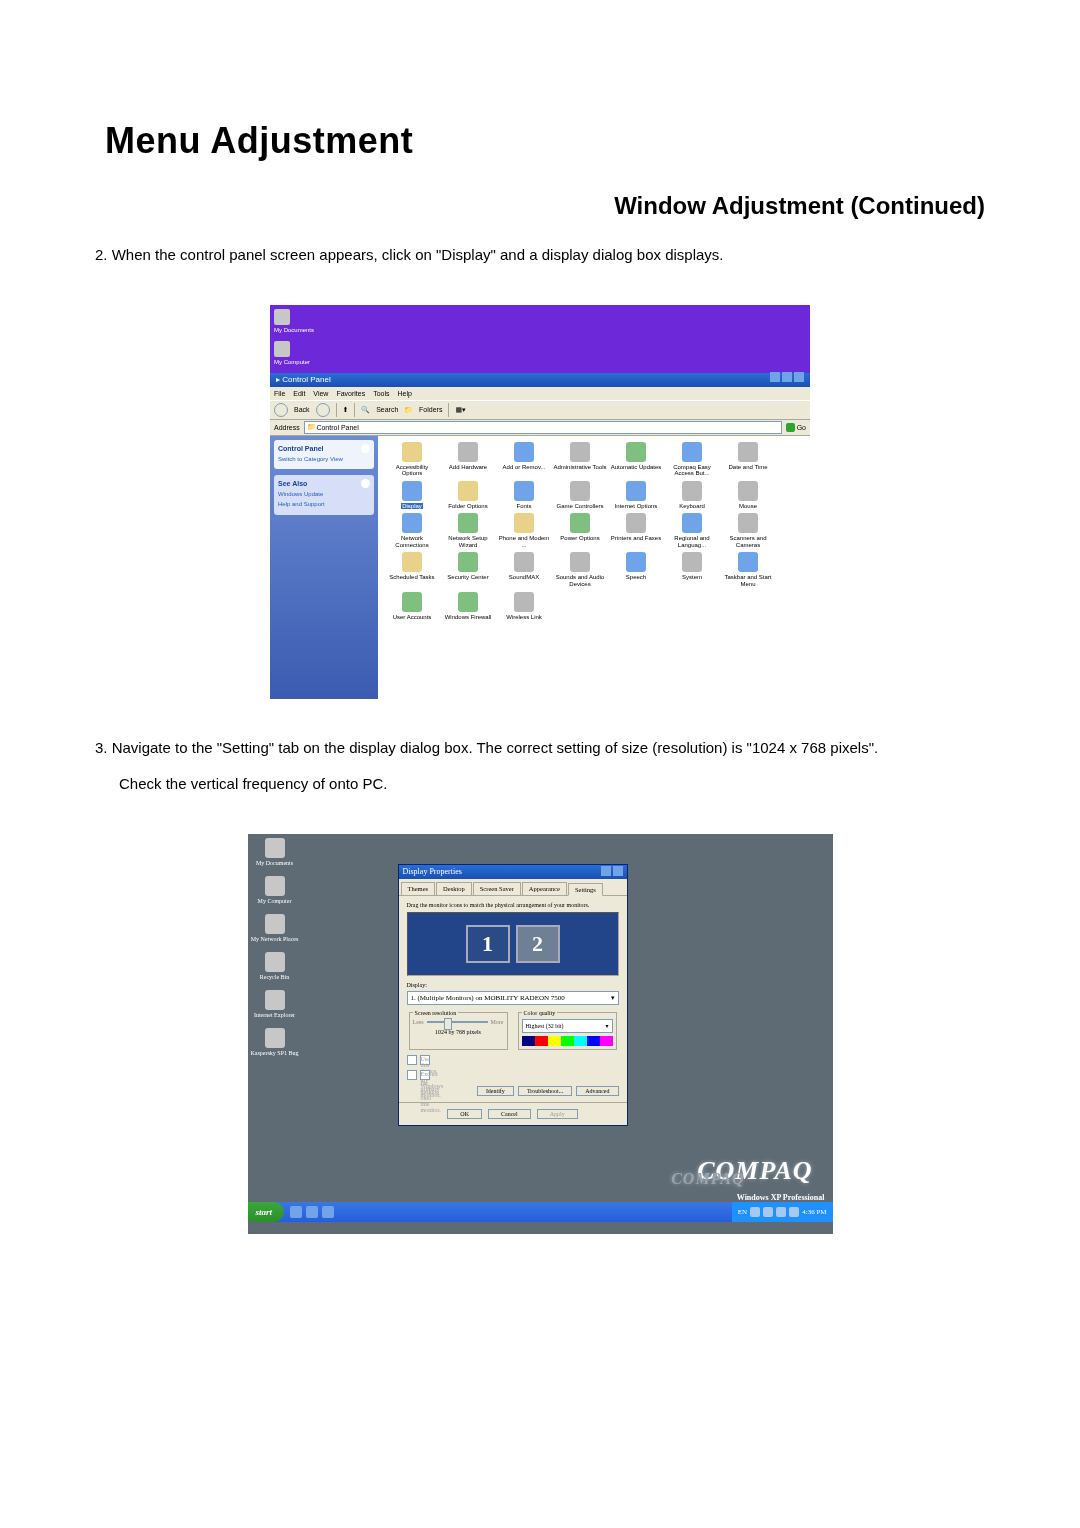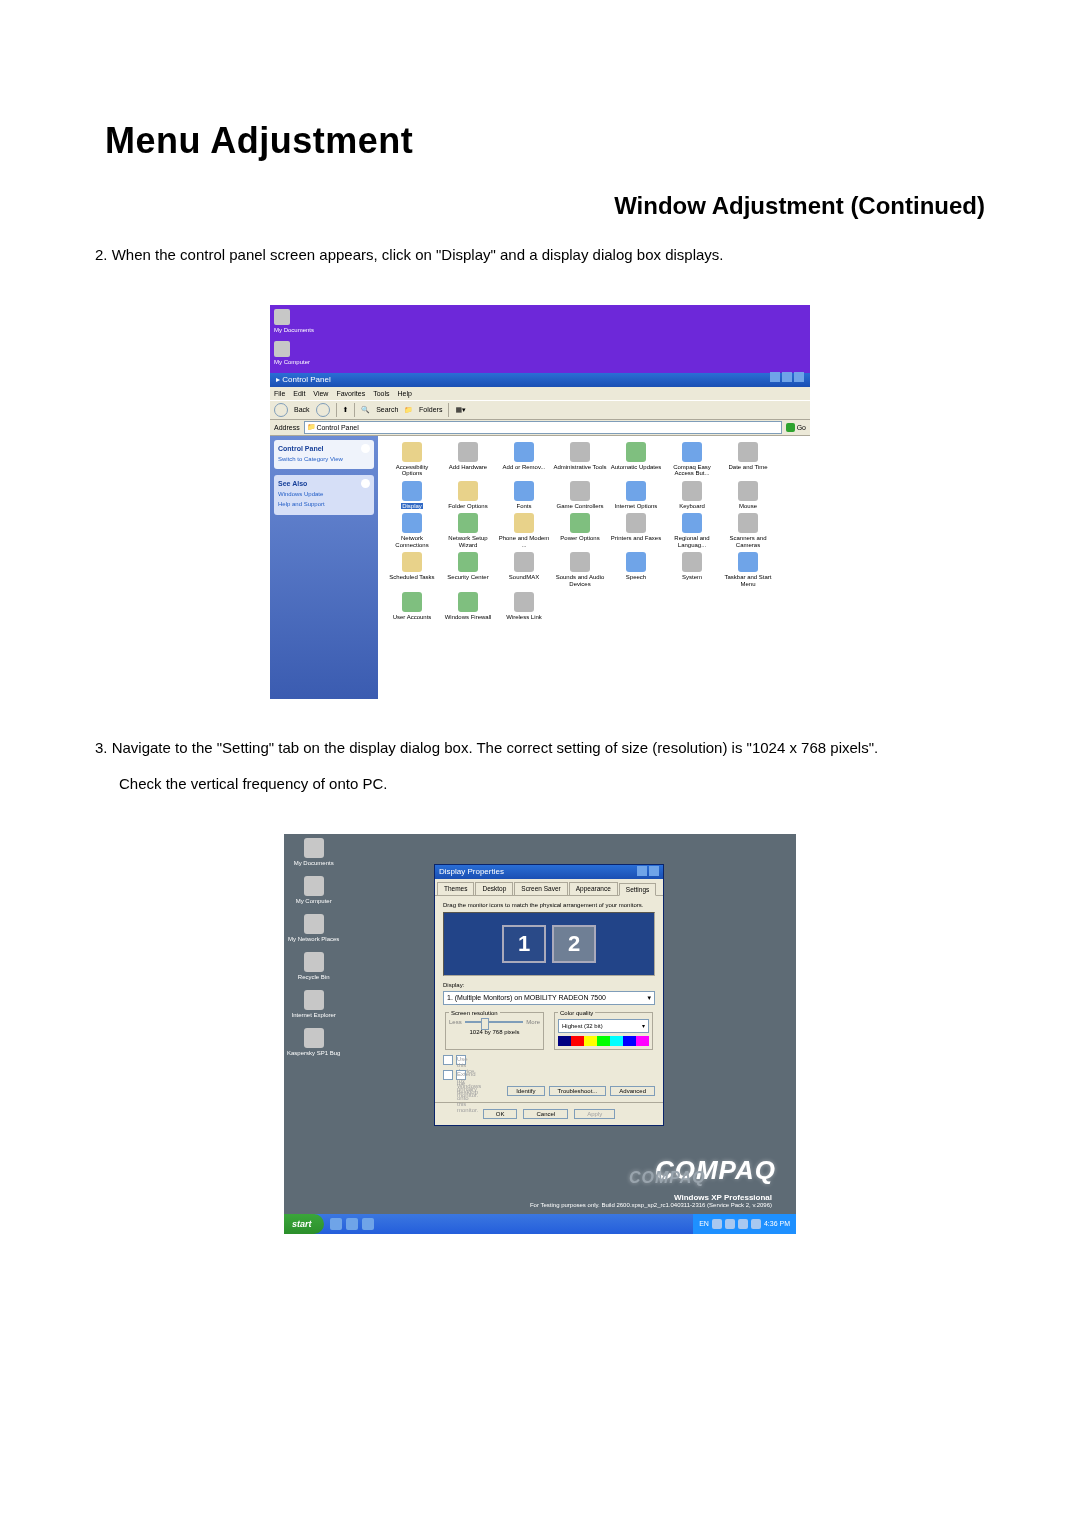--- a/index.html
+++ b/index.html
@@ -113,40 +113,40 @@
   .cp-item .ic{width:20px;height:20px;margin:0 auto 2px auto;background:#c7c7c7;border-radius:3px;}
   .cp-item .lbl{line-height:1.1;display:inline-block;padding:0 1px;}
   
   .ic-blue{background:#6fa4e8!important;}
   .ic-green{background:#7fbf7f!important;}
   .ic-yellow{background:#e8d28a!important;}
   .ic-grey{background:#b8b8b8!important;}
 
   
   .shot2{
-    width:512px;height:400px;background:#5e6b75;position:relative;overflow:hidden;
-    font-family:Liberation Sans, sans-serif;
+    width:585px;height:400px;background:#5e6b75;position:relative;overflow:hidden;
+    font-family:Liberation Serif, serif;
   }
   .desk2{
     position:absolute;left:3px;top:4px;color:#fff;font-size:6px;
   }
   .desk2 .di{margin-bottom:10px;text-align:center;}
   .desk2 .di .dic{width:20px;height:20px;background:#c7c7c7;border-radius:3px;margin:0 auto 2px auto;}
   .compaq{
     position:absolute;right:20px;bottom:48px;color:#fff;font-size:26px;
     font-weight:900;font-style:italic;letter-spacing:1px;
     text-shadow:0 0 4px rgba(255,255,255,.4);
   }
   .compaq .shadow{position:absolute;left:-26px;top:14px;color:#99a4ad;font-size:16px;font-weight:bold;}
   .winxp{
-    position:absolute;right:24px;bottom:26px;color:#fff;font-size:8px;text-align:right;
+    position:absolute;right:8px;bottom:26px;color:#fff;font-size:8px;text-align:right;
   }
   .winxp .ln2{font-size:6px;}
   .taskbar{
-    position:absolute;left:0;right:0;bottom:0;height:20px;
+    position:absolute;left:0;right:0;bottom:12px;height:20px;
     background:linear-gradient(#3b77e0,#245edb);display:flex;align-items:center;
   }
   .taskbar .start{
     height:20px;background:linear-gradient(#3ba63b,#2b8f2b);color:#fff;font-size:9px;
     font-style:italic;font-weight:bold;padding:0 12px 0 8px;display:flex;align-items:center;
     border-radius:0 10px 10px 0;
   }
   .taskbar .ql{display:flex;gap:4px;margin-left:6px;}
   .taskbar .ql span{width:12px;height:12px;background:#6fa4e8;border-radius:2px;}
   .taskbar .tray{margin-left:auto;background:#1e90ff;height:20px;padding:0 6px;display:flex;align-items:center;gap:3px;color:#fff;font-size:7px;}

